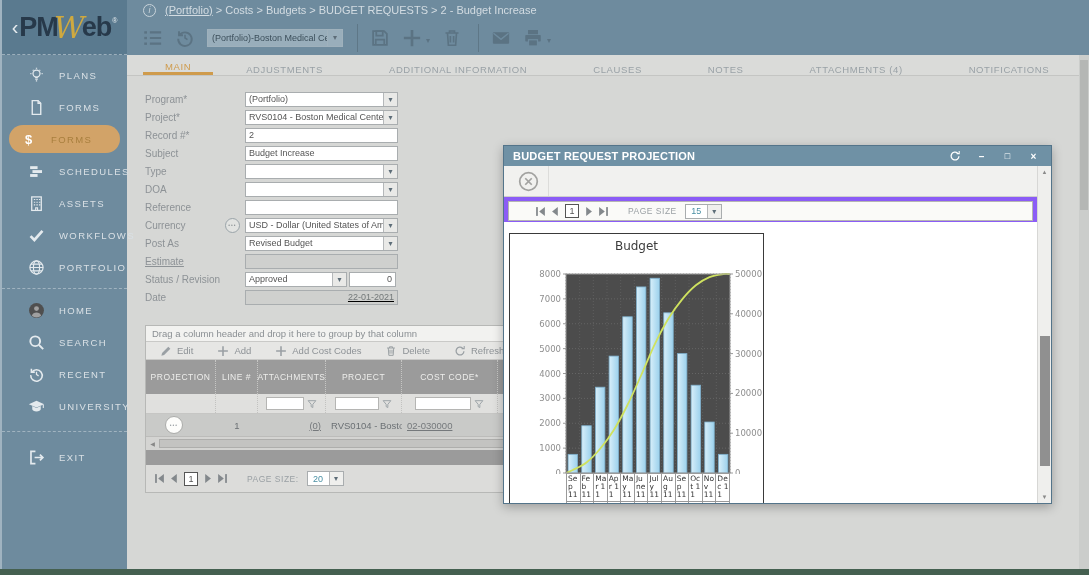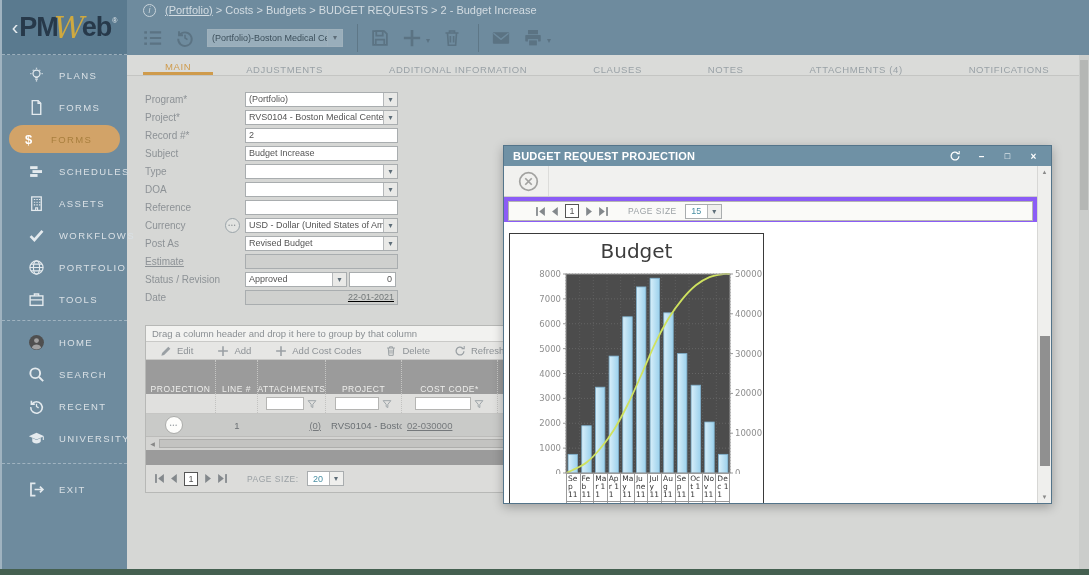--- a/index.html
+++ b/index.html
@@ -70,21 +70,21 @@
   
   .grid{position:absolute;left:18px;top:270px;width:907px;border:1px solid #b7b8b6;background:#dcdcda;}
   .ghint{height:16px;background:#f2f2f0;border-bottom:1px solid #c9c9c7;font-size:9.5px;color:#8a8f93;
          display:flex;align-items:center;padding-left:6px;}
   #gtoolbar{height:18px;background:#e6e6e4;border-bottom:1px solid #c9c9c7;display:flex;align-items:center;
             gap:24px;padding-left:14px;}
   .gtb{display:flex;align-items:center;gap:5px;}
   .gtb .ic{width:12px;height:12px;color:#9aa0a4;}
   .gtb-label{font-size:9.5px;color:#8d9296;}
   #ghead{height:34px;background:#9b9b9b;display:flex;}
-  .gh{border-right:1px dotted #c6c6c4;display:flex;align-items:flex-end;justify-content:center;}
+  .gh{border-right:1px dotted #c6c6c4;display:flex;align-items:center;justify-content:center;}
   .gh-label{font-size:8.5px;color:#ededeb;letter-spacing:.5px;}
   #gfilter{height:20px;background:#e0e0de;border-bottom:1px solid #c6c6c4;display:flex;}
   .gf{border-right:1px dotted #c2c2c0;display:flex;align-items:center;justify-content:center;gap:3px;}
   .fbox{width:58%;height:13px;background:#fff;border:1px solid #b5b5b3;}
   .funnel{width:10px;height:10px;color:#98a0a4;}
   #grow{height:23px;background:#c9cac8;display:flex;align-items:center;
         font-size:9.5px;color:#6b7074;border-bottom:1px solid #bcbcba;}
   .gc{padding:0 5px;display:flex;align-items:center;overflow:hidden;white-space:nowrap;height:100%;}
   .gc.center{justify-content:center;}
   .gc.right{justify-content:flex-end;}
@@ -124,21 +124,21 @@
           background:#fafaf8;display:flex;align-items:center;padding-left:26px;gap:3px;}
   .mcontent{position:absolute;left:0;right:14px;top:76px;bottom:0;background:#fff;overflow:hidden;}
   .mscroll{position:absolute;right:0;top:20px;bottom:0;width:14px;background:#efefed;border-left:1px solid #d7d7d5;}
   .msarrow{position:absolute;left:0;width:100%;height:12px;font-size:6px;color:#8a8a8a;
            display:flex;align-items:center;justify-content:center;}
   .msthumb{position:absolute;left:2px;top:170px;width:10px;height:130px;background:#909090;}
 
   
   .chartbox{position:absolute;left:5px;top:11px;width:255px;height:300px;border:1px solid #3a3a3a;
             background:#fff;overflow:hidden;}
-  .ctitle{position:absolute;top:5px;left:0;right:0;text-align:center;font-size:20px;color:#3c3c3c;
+  .ctitle{position:absolute;top:5px;left:0;right:0;text-align:center;font-size:12px;color:#3c3c3c;
           font-family:"DejaVu Sans",sans-serif;}
   #chart-svg{position:absolute;left:0;top:0;font-family:"DejaVu Sans",sans-serif;}
   #xlabels{position:absolute;left:56px;top:239px;width:164px;height:29px;display:flex;}
   .xl{flex:1;border:1px solid #9a9a9a;border-right:none;font-size:7.5px;line-height:8px;color:#333;
       padding:1px 0 0 1px;word-break:break-all;overflow:hidden;font-family:"DejaVu Sans",sans-serif;}
   .xl:last-child{border-right:1px solid #9a9a9a;}
   #xsliver{position:absolute;left:56px;top:268px;width:164px;height:10px;display:flex;}
   #xsliver .xl{border-top:none;}
 
   .footer{position:absolute;left:0;right:0;bottom:0;height:6px;background:#456050;z-index:20;}
@@ -208,29 +208,20 @@
         </div>
         <div class="side-item">
           <span class="ic">
             <svg viewBox="0 0 16 16" fill="none" stroke="currentColor" stroke-width="1.1">
               <circle cx="8" cy="8" r="6.2"></circle>
               <ellipse cx="8" cy="8" rx="2.9" ry="6.2"></ellipse>
               <path d="M1.8 8h12.4M2.7 4.9h10.6M2.7 11.1h10.6"></path>
             </svg>
           </span>
           <span class="side-label">PORTFOLIO</span>
-        </div>
-        <div class="side-item">
-          <span class="ic">
-            <svg viewBox="0 0 16 16" fill="none" stroke="currentColor" stroke-width="1.3">
-              <rect x="2" y="4.6" width="12" height="8.9"></rect>
-              <path d="M6 4.6V2.8h4v1.8M2 8.4h12"></path>
-            </svg>
-          </span>
-          <span class="side-label">TOOLS</span>
         </div>
       </nav>
     <div class="side-div"></div>
     <nav id="side-sec">
         <div class="side-item">
           <span class="ic">
             <svg viewBox="0 0 16 16">
               <circle cx="8" cy="8" r="7" fill="#4f4f4f"></circle>
               <circle cx="8" cy="6.2" r="2.3" fill="#a0a0a0"></circle>
               <path d="M3.6 12.9a4.7 4.7 0 0 1 8.8 0 6.9 6.9 0 0 1-8.8 0z" fill="#a0a0a0"></path>

